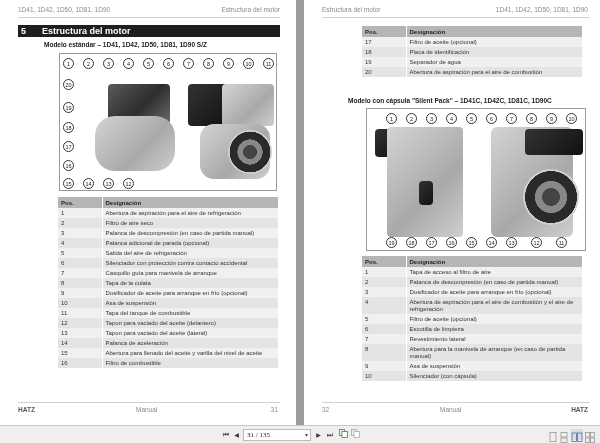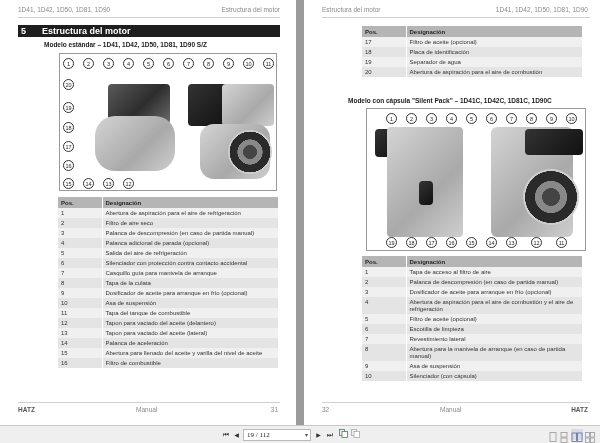--- a/index.html
+++ b/index.html
@@ -291,21 +291,21 @@
   </div>
 
   <div class="toolbar">
     <div class="tb-btn" style="left:221px;width:10px;">
       <span style="font-size:7px;">⏮</span>
     </div>
     <div class="tb-btn" style="left:232px;width:9px;">
       <span style="font-size:6px;">◀</span>
     </div>
     <div class="page-input">
-      <span>19 / 112</span>
+      <span>31 / 135</span>
       <span class="arr">▾</span>
     </div>
     <div class="tb-btn" style="left:314px;width:9px;">
       <span style="font-size:6px;">▶</span>
     </div>
     <div class="tb-btn" style="left:325px;width:10px;">
       <span style="font-size:7px;">⏭</span>
     </div>
     <div class="tb-btn" style="left:338px;width:10px;">
       <svg width="9" height="9" viewBox="0 0 9 9">

